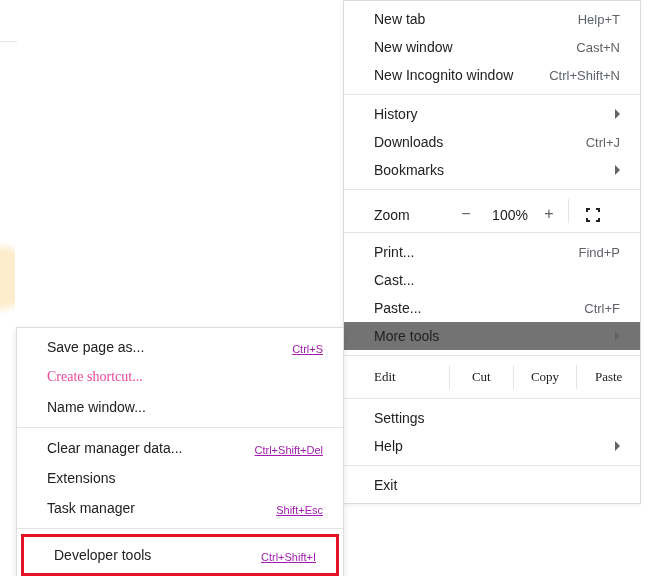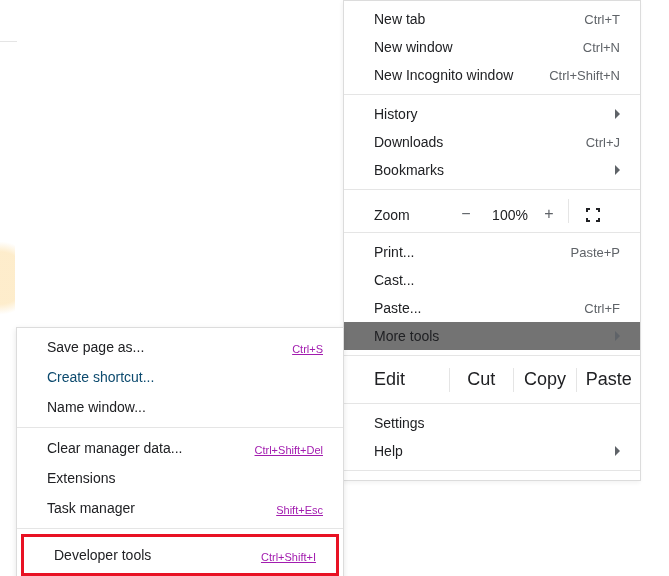--- a/index.html
+++ b/index.html
@@ -84,21 +84,22 @@
   .zoom-sep { width:1px; height:24px; background:#e5e5e5; margin:0 4px; }
   .fullscreen-icon {
     width: 40px; display:flex; justify-content:center; align-items:center;
   }
   .fullscreen-icon svg { width:16px; height:16px; }
   
   .edit-row {
     display: flex;
     align-items: center;
     padding: 4px 0 4px 30px;
-    font-size: 18px;
+    font-size: 13px;
+    font-family: Liberation Serif, serif;
   }
   .edit-label { flex: 0 0 75px; }
   .edit-btn {
     flex: 1; text-align:center; padding:4px 0;
   }
   .vline { width:1px; height:24px; background:#e5e5e5; }
   
   .sub-menu {
     position: absolute;
     top: 327px; left: 16px;
@@ -110,42 +111,42 @@
   }
   .sub-item {
     display: flex;
     align-items: flex-end;
     justify-content: space-between;
     padding: 7px 20px 7px 30px;
     font-size: 14px;
     color: #202124;
   }
   .sub-item .shortcut { color:#a21caf; font-size:11px;text-decoration:underline; }
-  .sub-item.disabled { color:#0c4a6e; }
+  .sub-item.disabled { color:#ec4899;font-family:Liberation Serif, serif; }
   .highlight-box {
     border: 3px solid #e81123;
     margin: 2px 4px;
   }
 </style>
 </head>
 <body>
 
 <div class="bg-stub"></div>
 <div class="bg-hr1"></div>
 <div class="yellow-block"></div>
 
 <div class="main-menu">
 
   <div class="menu-item">
     <span>New tab</span>
-    <span class="shortcut">Ctrl+T</span>
+    <span class="shortcut">Help+T</span>
   </div>
   <div class="menu-item">
     <span>New window</span>
-    <span class="shortcut">Ctrl+N</span>
+    <span class="shortcut">Cast+N</span>
   </div>
   <div class="menu-item">
     <span>New Incognito window</span>
     <span class="shortcut">Ctrl+Shift+N</span>
   </div>
 
   <div class="menu-sep"></div>
 
   <div class="menu-item">
     <span>History</span>
@@ -172,21 +173,21 @@
       <svg viewBox="0 0 16 16">
         <path d="M1 1h4v2H3v2H1V1zm14 0v4h-2V3h-2V1h4zM1 15v-4h2v2h2v2H1zm14 0h-4v-2h2v-2h2v4z" fill="#202124"></path>
       </svg>
     </span>
   </div>
 
   <div class="menu-sep"></div>
 
   <div class="menu-item">
     <span>Print...</span>
-    <span class="shortcut">Paste+P</span>
+    <span class="shortcut">Find+P</span>
   </div>
   <div class="menu-item">
     <span>Cast...</span>
   </div>
   <div class="menu-item">
     <span>Paste...</span>
     <span class="shortcut">Ctrl+F</span>
   </div>
   <div class="menu-item highlight">
     <span>More tools</span>
@@ -210,20 +211,23 @@
   <div class="menu-item">
     <span>Settings</span>
   </div>
   <div class="menu-item">
     <span>Help</span>
     <span class="submenu-arrow"></span>
   </div>
 
   <div class="menu-sep"></div>
 
+  <div class="menu-item">
+    <span>Exit</span>
+  </div>
 </div>
 
 <div class="sub-menu">
   <div class="sub-item">
     <span>Save page as...</span>
     <span class="shortcut">Ctrl+S</span>
   </div>
   <div class="sub-item disabled">
     <span>Create shortcut...</span>
   </div>

